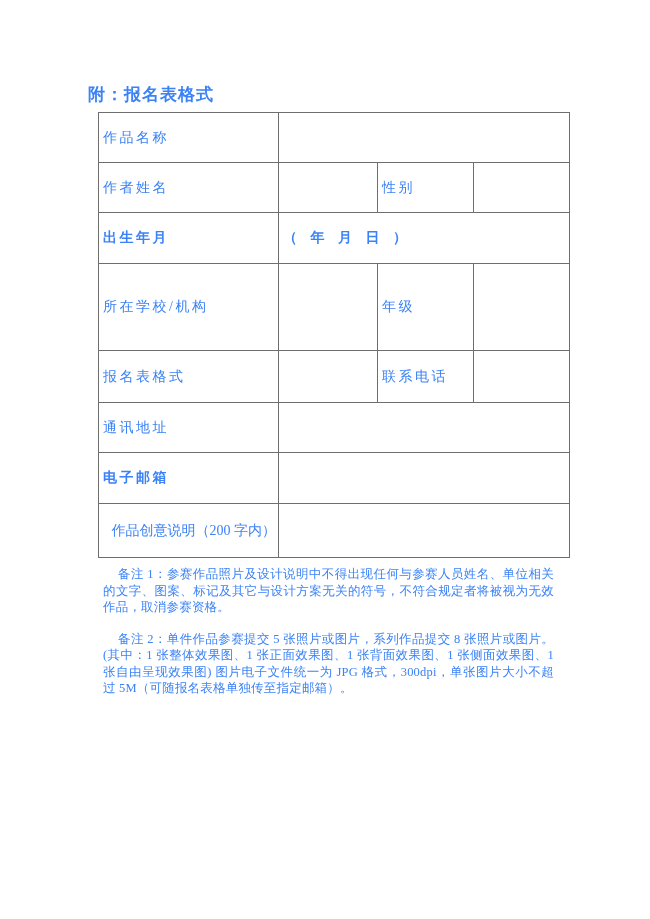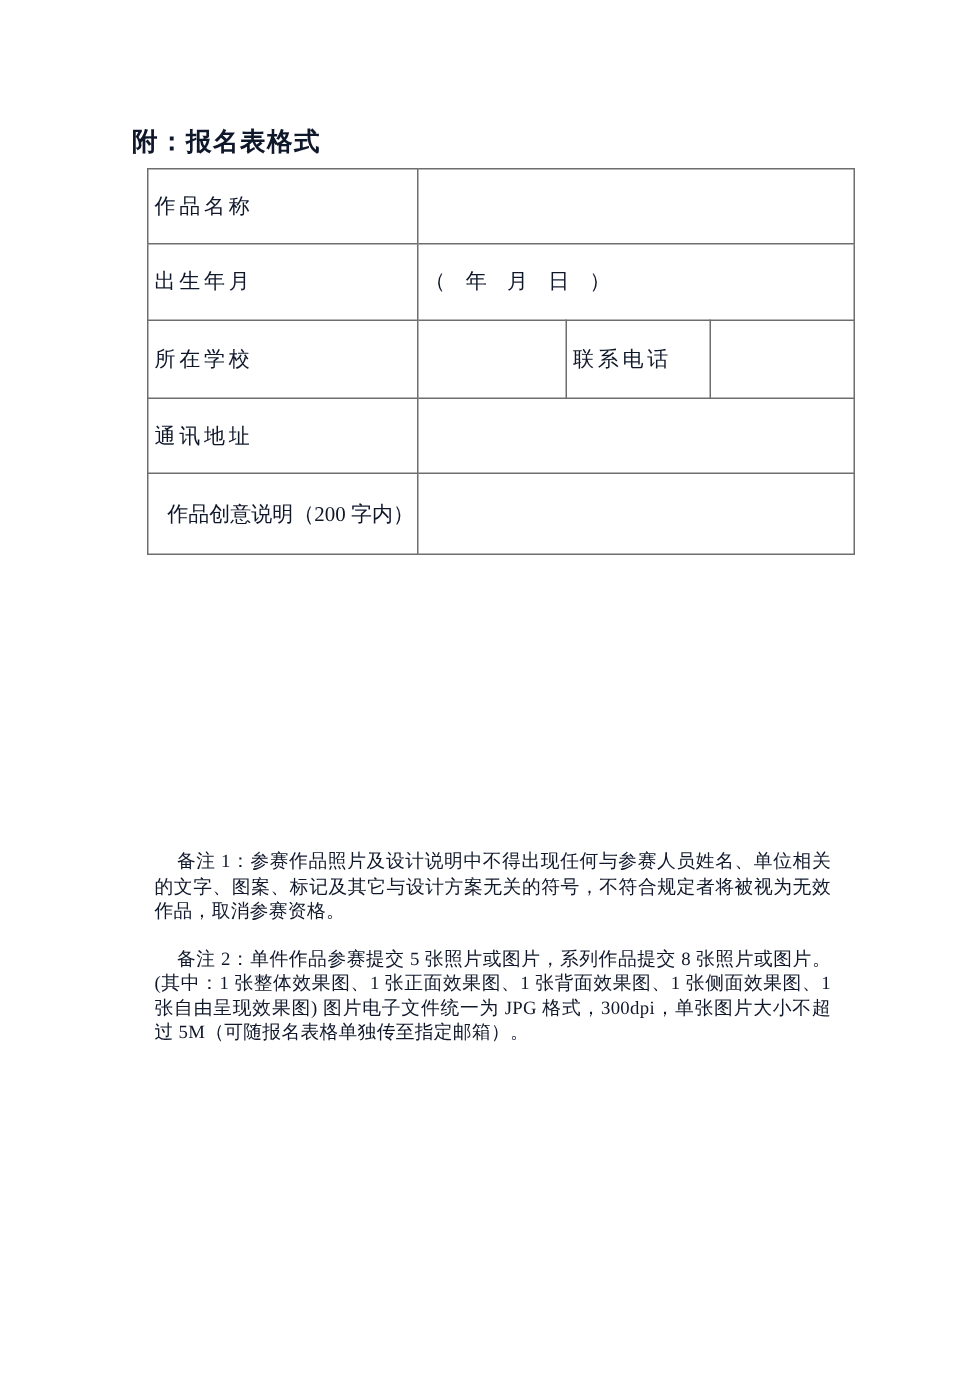--- a/index.html
+++ b/index.html
@@ -6,21 +6,21 @@
     margin: 0;
     padding: 0;
     background: #ffffff;
   }
   .page {
     position: relative;
     width: 572px;
     height: 919px;
     background: #ffffff;
     font-family: "Liberation Serif", "DejaVu Serif", serif;
-    color: #0f172a;
+    color: #3b82f6;
     overflow: hidden;
   }
   .doc-title {
     position: absolute;
     left: 88px;
     top: 83px;
     font-size: 17px;
     font-weight: bold;
     letter-spacing: 1px;
     white-space: nowrap;
@@ -51,21 +51,21 @@
   td.lbl-mid {
     padding-left: 13px;
     letter-spacing: 2.5px;
   }
   td.date-cell {
     padding-left: 62px;
     letter-spacing: 5px;
     border-radius: 22px;
   }
   tr.h50 { height: 50px; }
-  tr.h51 { height: 51px; }
+  tr.h51 { height: 51px; font-weight: bold; }
   tr.h52 { height: 52px; }
   tr.h54 { height: 54px; }
   tr.h87 { height: 87px; }
   .notes {
     position: absolute;
     left: 88px;
     top: 551px;
     width: 481px;
     font-size: 12.5px;
     line-height: 16.5px;
@@ -89,32 +89,48 @@
       <col style="width:180px">
       <col style="width:99px">
       <col style="width:96px">
       <col style="width:96px">
     </colgroup>
     <tbody>
       <tr class="h50">
         <td class="lbl">作品名称</td>
         <td colspan="3"></td>
       </tr>
+      <tr class="h50">
+        <td class="lbl">作者姓名</td>
+        <td></td>
+        <td class="lbl-mid">性别</td>
+        <td></td>
+      </tr>
       <tr class="h51">
         <td class="lbl">出生年月</td>
         <td colspan="3" class="date-cell">（ 年 月 日 ）</td>
       </tr>
+      <tr class="h87">
+        <td class="lbl">所在学校/机构</td>
+        <td></td>
+        <td class="lbl-mid">年级</td>
+        <td></td>
+      </tr>
       <tr class="h52">
-        <td class="lbl">所在学校</td>
+        <td class="lbl">报名表格式</td>
         <td></td>
         <td class="lbl-mid">联系电话</td>
         <td></td>
       </tr>
       <tr class="h50">
         <td class="lbl">通讯地址</td>
+        <td colspan="3"></td>
+      </tr>
+      <tr class="h51">
+        <td class="lbl">电子邮箱</td>
         <td colspan="3"></td>
       </tr>
       <tr class="h54">
         <td class="lbl-tight">作品创意说明（200 字内）</td>
         <td colspan="3"></td>
       </tr>
     </tbody>
   </table>
 
   <div class="notes">

